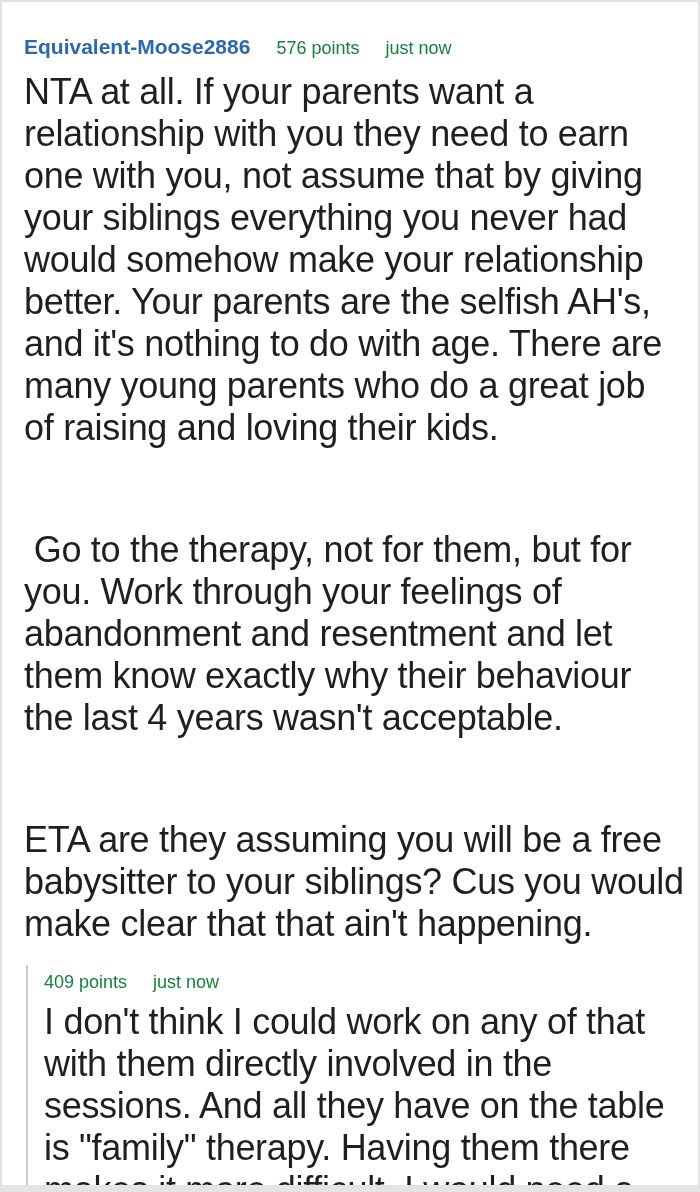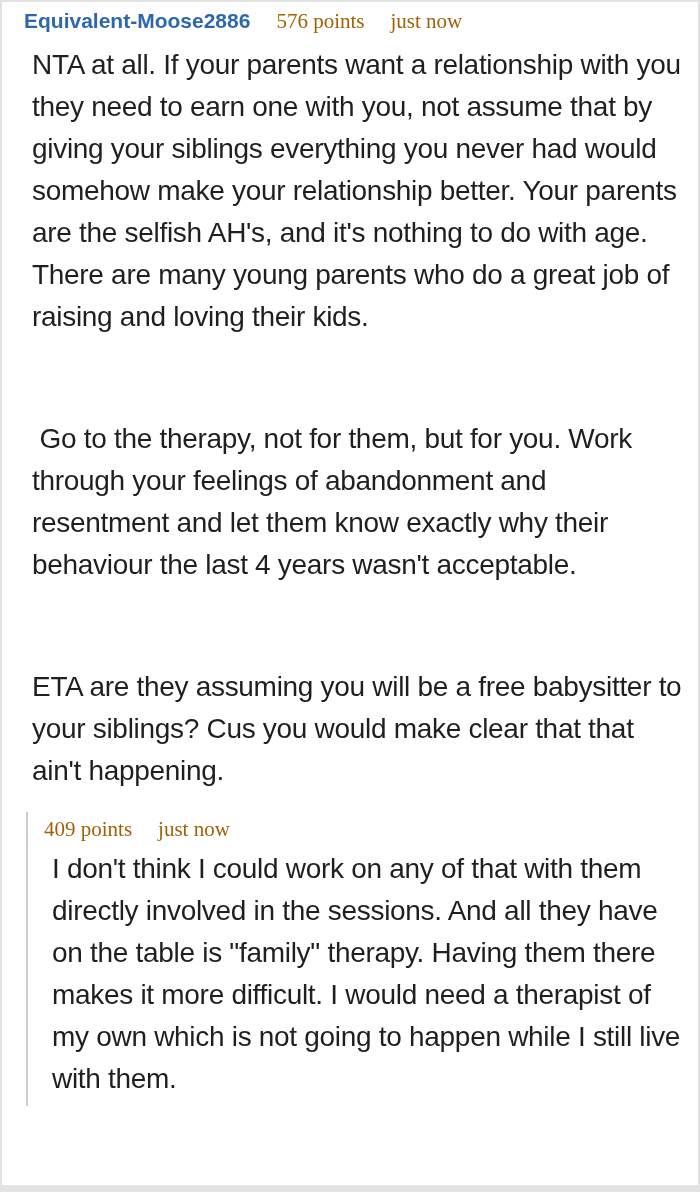--- a/index.html
+++ b/index.html
@@ -13,44 +13,43 @@
     overflow: hidden;
   }
   .page {
     position: relative;
     width: 700px;
     height: 1192px;
     background: #ffffff;
     border-left: 2px solid #e2e2e2;
     border-right: 2px solid #e2e2e2;
     border-top: 2px solid #e2e2e2;
-    padding: 6px 14px 0 22px;
+    padding: 32px 14px 0 22px;
   }
   .comment-header {
     display: flex;
     align-items: baseline;
     gap: 26px;
     font-size: 21px;
     line-height: 26px;
     margin-bottom: 10px;
     white-space: nowrap;
   }
   .author {
     font-weight: bold;
     text-decoration: none;
     cursor: pointer;
   }
   .meta {
-    color: #a16207;
-    font-size: 21px;
-    font-family: Liberation Serif, serif;
+    color: #15803d;
+    font-size: 18px;
   }
   .body p {
-    margin: 0 0 80px 8px;
-    font-size: 28px;
+    margin: 0 0 80px 0;
+    font-size: 36px;
     line-height: 42px;
     letter-spacing: -0.3px;
     white-space: pre-wrap;
   }
   .body p:last-child { margin-bottom: 20px; }
   .reply {
     margin-left: 2px;
     border-left: 2px solid #cccccc;
     padding: 4px 0 6px 16px;
   }

